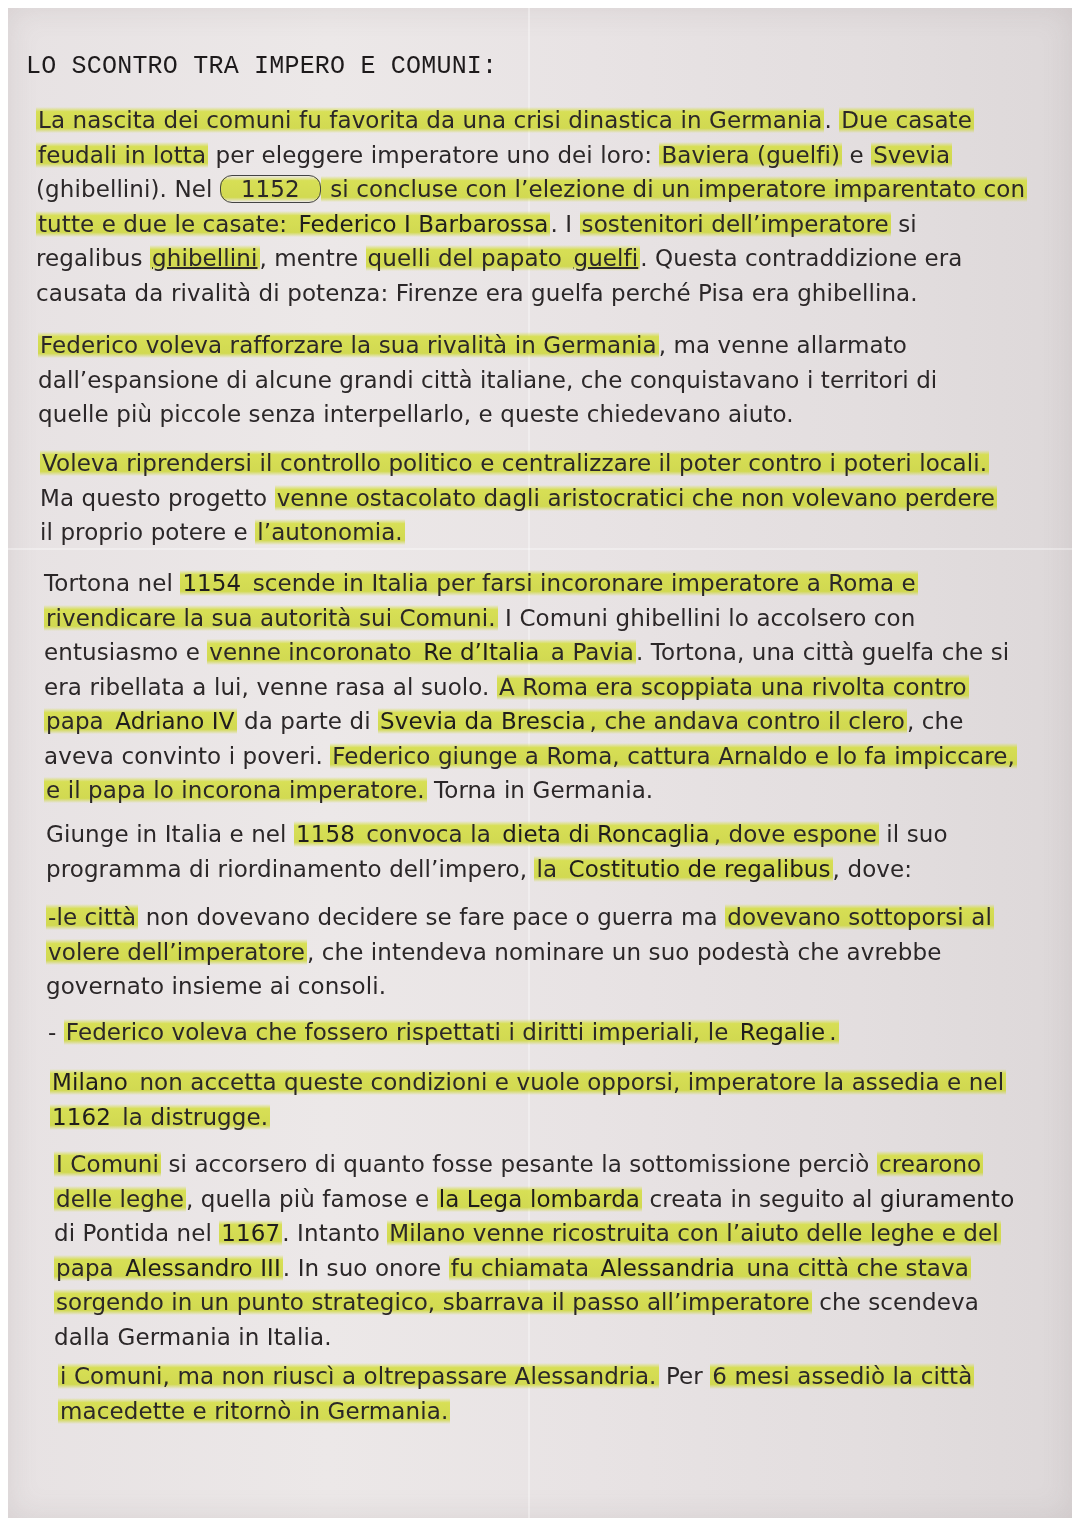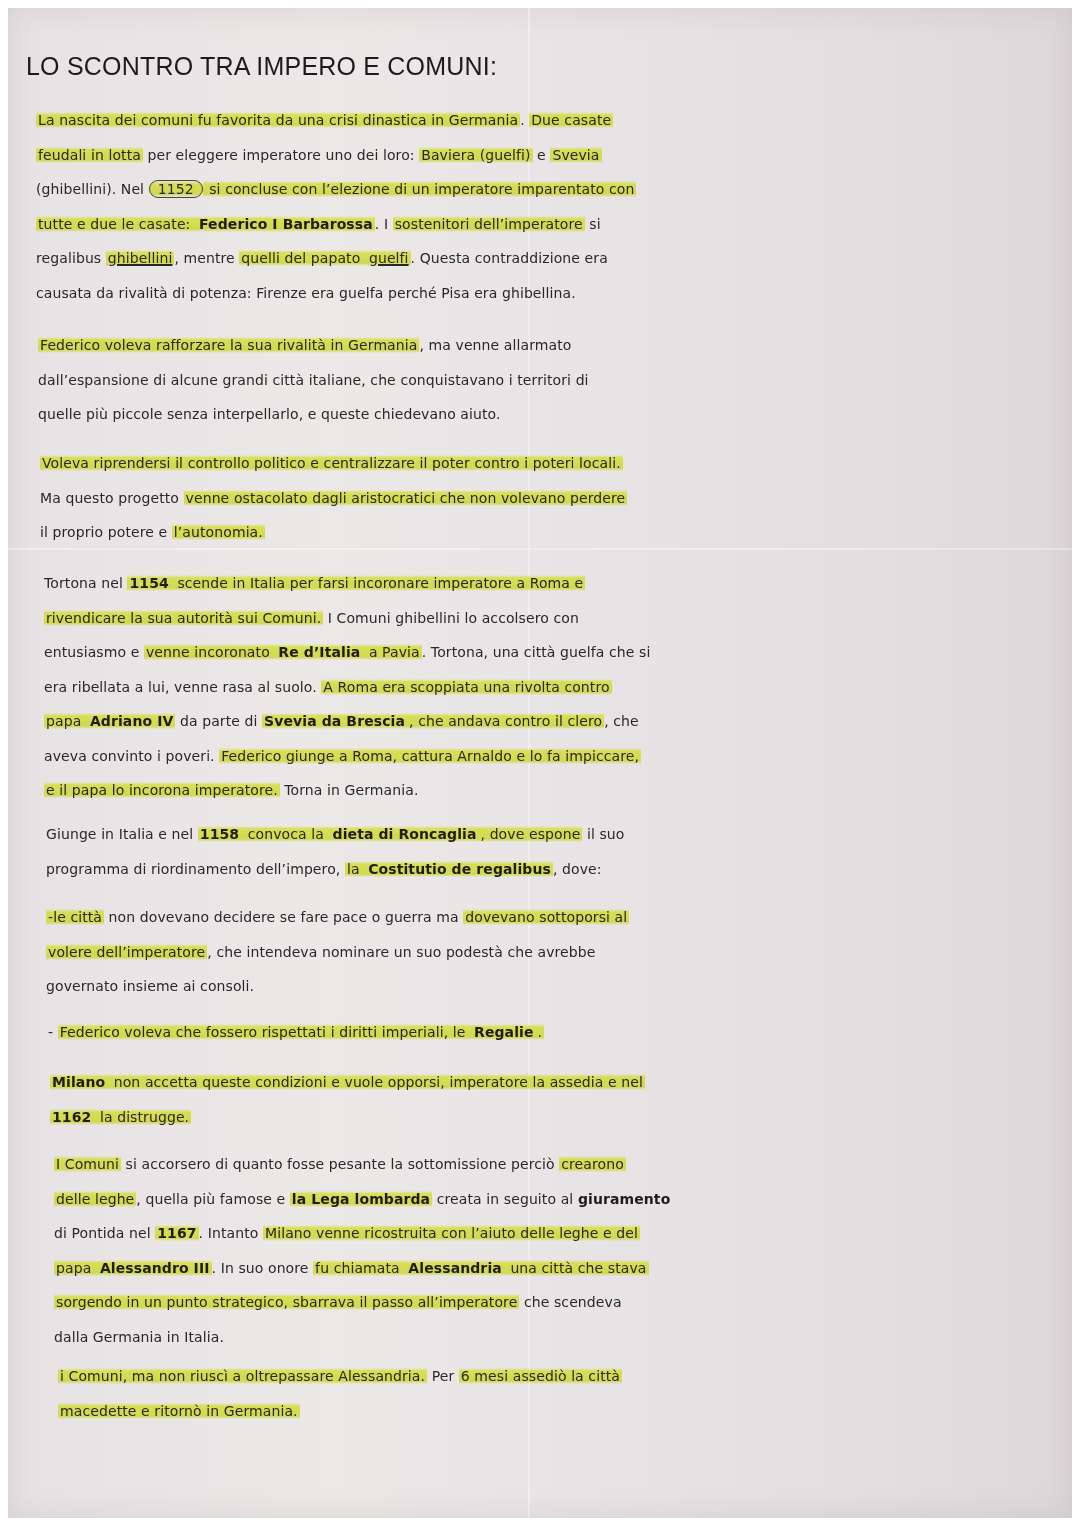--- a/index.html
+++ b/index.html
@@ -13,33 +13,33 @@
     box-shadow: inset 0 0 30px rgba(120,110,110,0.15);
   }
   .fold-v {
     position: absolute; top: 0; bottom: 0; width: 2px; background: rgba(255,255,255,0.35);
   }
   .fold-h {
     position: absolute; left: 0; right: 0; height: 2px; background: rgba(255,255,255,0.35);
   }
   .title {
     position: absolute; left: 26px; top: 52px; font-size: 25px; color: #1d1a1b; letter-spacing: 0.2px;
-    font-family: Liberation Sans, sans-serif;
+    font-family: Liberation Mono, monospace;
   }
   .para {
-    position: absolute; color: #2b2728; font-size: 14px; line-height: 34.5px; letter-spacing: 0.1px;
+    position: absolute; color: #2b2728; font-size: 23px; line-height: 34.5px; letter-spacing: 0.1px;
     white-space: nowrap;
   }
   .line { display: block; height: 34.5px; }
   .hl {
     background: linear-gradient(180deg, rgba(212,222,60,0) 0%, rgba(212,222,60,0.85) 18%, rgba(205,215,55,0.85) 82%, rgba(212,222,60,0) 100%);
     padding: 0 2px;
   }
-  .b { font-weight: bold; color: #1f1c1d; }
-  .circle { border: 1.5px solid #444; border-radius: 12px; padding: 0 8px; }
+  .b { font-weight: normal; color: #1f1c1d; }
+  .circle { border: 1.5px solid #444; border-radius: 12px; padding: 0 20px; }
   .ul { text-decoration: underline; text-decoration-thickness: 2px; margin-top: 8px; }
 </style>
 </head>
 <body>
 
 <div class="paper">
   <div class="fold-v" style="left:520px"></div>
   <div class="fold-h" style="top:540px"></div>
 </div>
 

